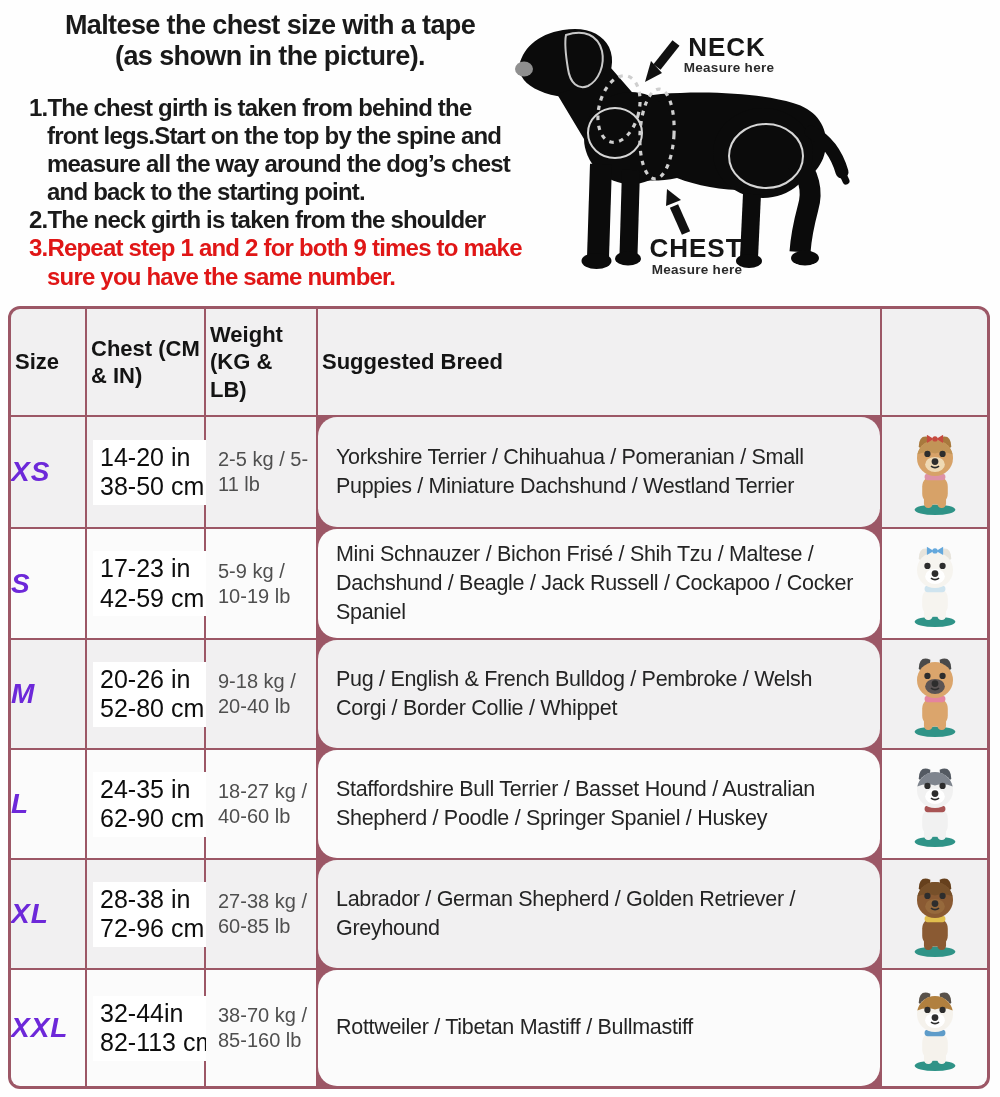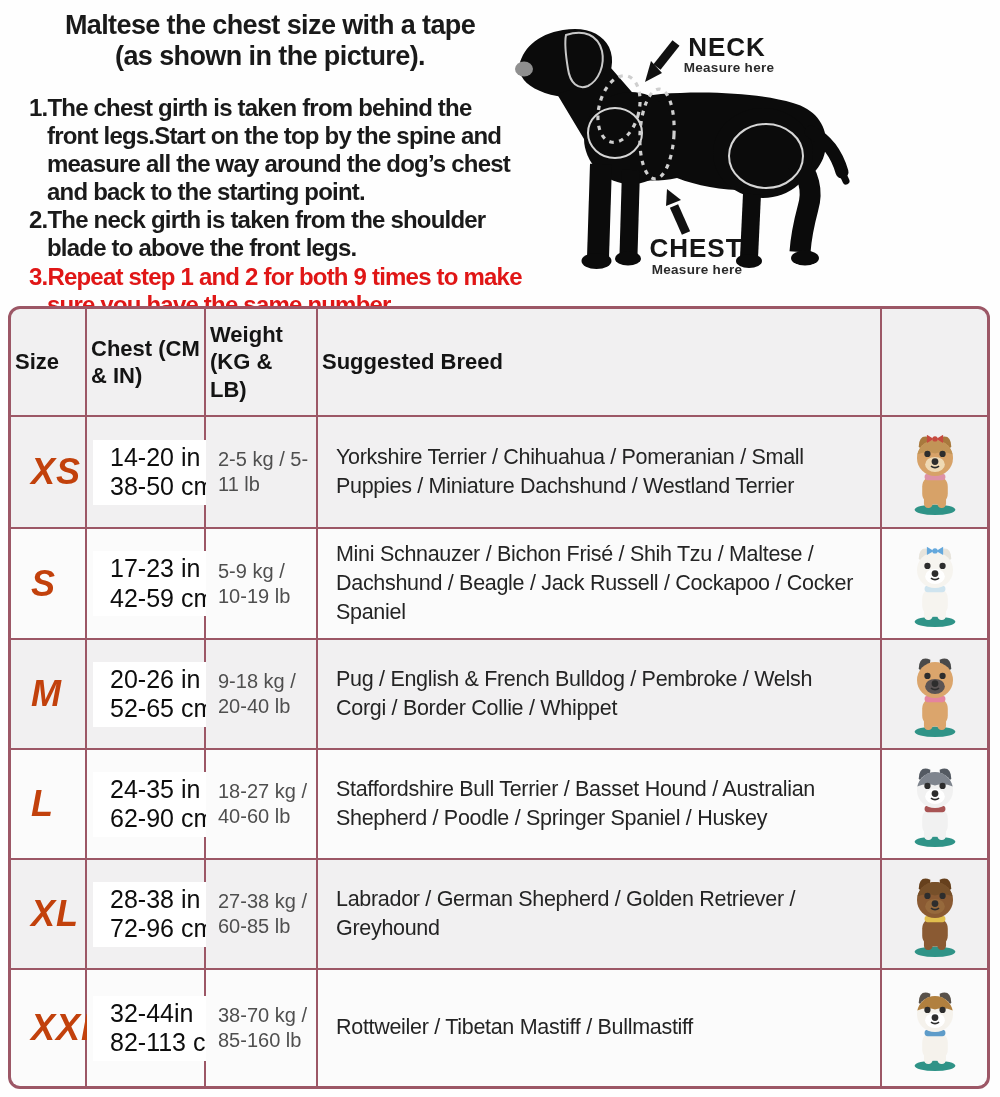--- a/index.html
+++ b/index.html
@@ -30,45 +30,44 @@
     grid-template-columns:74px 117px 110px 562px 1fr;
     grid-template-rows:106px 110px 109px 108px 108px 108px 1fr;
     gap:2px;
     background:var(--table_border,#9c5766);
     border:3px solid var(--table_border,#9c5766);
     border-radius:12px; overflow:hidden;
   }
   .cell { background:var(--cell_bg_a,#f1f0f1); display:flex; align-items:center; }
   .cell.b { background:var(--cell_bg_b,#fbfbfb); }
   .hdr { font-weight:bold; font-size:22px; color:#141414; padding:0 4px; line-height:1.25; }
-  .size-cell { font-style:italic; font-weight:bold; font-size:36px; color:#c2410c; padding-left:20px; letter-spacing:1px; }
+  .size-cell { font-style:italic; font-weight:bold; font-size:28px; color:#6d28d9; letter-spacing:1px; }
   .chest-cell { padding-left:6px; font-size:25px; color:#0d0d0d; }
-  .chest-box { background:var(--highlight,#ffffff); padding:3px 17px; line-height:1.18; white-space:nowrap; }
+  .chest-box { background:var(--highlight,#ffffff); padding:3px 7px; line-height:1.18; white-space:nowrap; }
   .chest-box span { display:block; }
   .weight-cell { font-size:20px; color:#4f4f4f; padding:0 6px 0 12px; line-height:1.25; }
-  .breed-cell { font-size:21.5px; color:#242424; padding:0 18px; line-height:1.36; letter-spacing:-0.3px; }
+  .breed-cell { font-size:21.5px; color:#242424; padding:0 18px; line-height:1.36; letter-spacing:-0.3px;border-radius:19px; }
   .icon-cell { justify-content:center; }
   .dog-icon { width:76px; height:86px; }
   .mouth { fill:none; stroke:#2d2d2d; stroke-width:1.3; }
 </style>
 </head>
 <body>
 
 <div class="canvas">
 
   <div class="instructions">
     <div class="title-line">Maltese the chest size with a tape</div>
     <div class="title-line">(as shown in the picture).</div>
     <div class="steps">
       <div class="step-line first">1.The chest girth is taken from behind the</div>
       <div class="step-line">front legs.Start on the top by the spine and</div>
       <div class="step-line">measure all the way around the dog’s chest</div>
       <div class="step-line">and back to the starting point.</div>
       <div class="step-line first">2.The neck girth is taken from the shoulder</div>
-      <div class="step-line">blade to above the front legs.</div>
       <div class="step-line first step-red">3.Repeat step 1 and 2 for both 9 times to make</div>
       <div class="step-line step-red">sure you have the same number.</div>
     </div>
   </div>
 
   <div class="diagram">
     <svg viewBox="0 0 500 292">
       <g fill="#0b0b0b">
         <path d="M20,62 C22,44 38,28 64,24 C86,20 103,27 110,41 C116,54 113,69 103,79 C92,89 74,93 58,90 C41,87 27,79 23,71 C20,67 19,65 20,62 Z"></path>
         <path d="M58,88 C80,82 100,73 112,62 L152,108 C130,120 106,134 94,148 Z"></path>
@@ -178,21 +177,21 @@
             <polygon points="39,5 33,8.5 39,12"></polygon>
             <circle cx="32" cy="8.5" r="2.3"></circle>
           </g>
       </svg>
     </div>
 
     <div class="cell size-cell">M</div>
     <div class="cell chest-cell">
       <div class="chest-box">
         <span>20-26 in</span>
-        <span>52-65 cm</span>
+        <span>52-80 cm</span>
       </div>
     </div>
     <div class="cell weight-cell">9-18 kg / 20-40 lb</div>
     <div class="cell breed-cell">Pug / English &amp; French Bulldog / Pembroke / Welsh Corgi / Border Collie / Whippet</div>
     <div class="cell icon-cell">
       <svg class="dog-icon" viewBox="0 0 64 74">
         <ellipse cx="32" cy="69.5" rx="17.5" ry="4.5" fill="#2f9387"></ellipse>
         <rect x="22.5" y="52" width="7.5" height="16" rx="3.6" fill="#dba56c"></rect>
         <rect x="34" y="52" width="7.5" height="16" rx="3.6" fill="#dba56c"></rect>
         <rect x="21" y="40" width="22" height="25" rx="9.5" fill="#dba56c"></rect>

